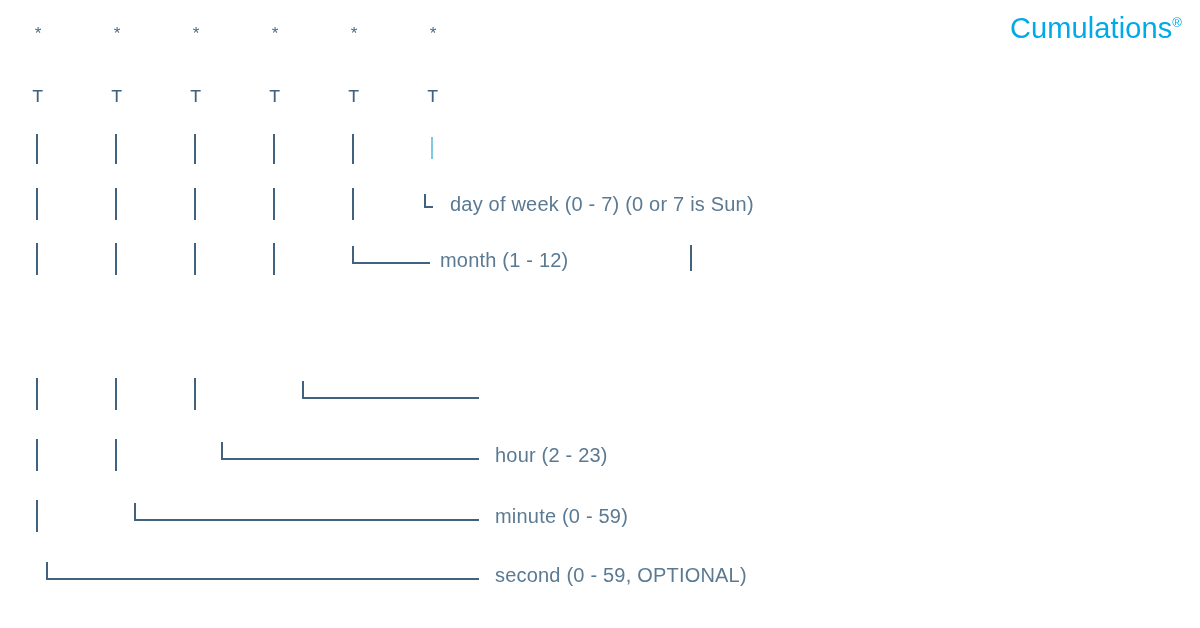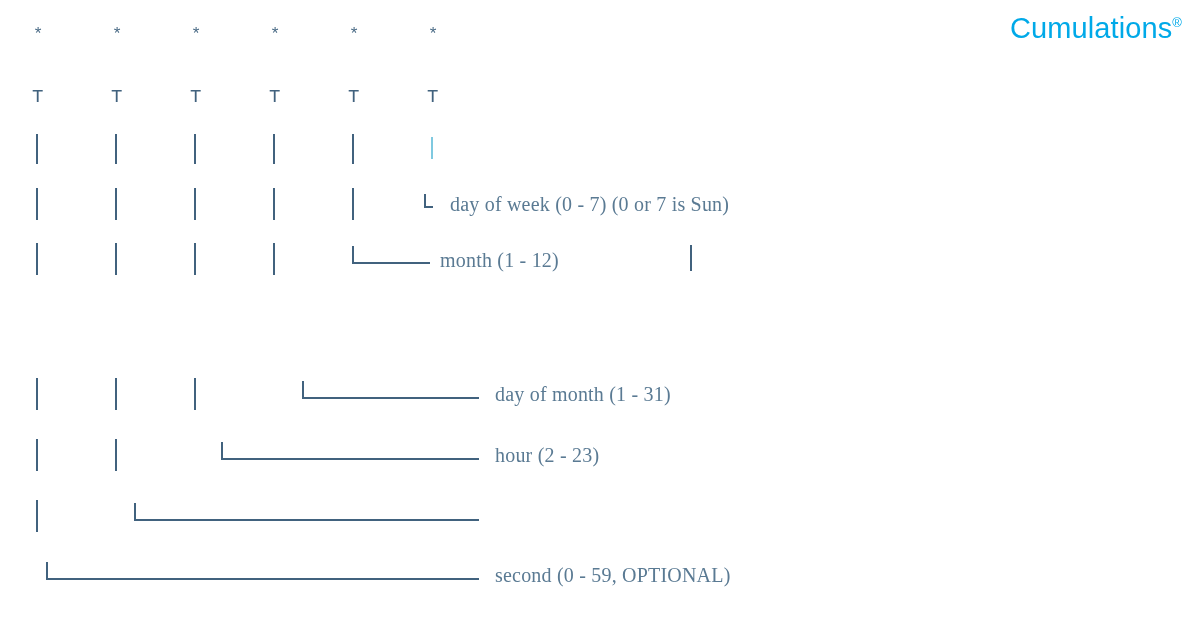--- a/index.html
+++ b/index.html
@@ -84,21 +84,21 @@
   }
   .elbow-stub {
     position: absolute;
     width: 2px;
     background: #41627e;
   }
 
   .label {
     position: absolute;
     color: #5a7a93;
-    font-family: Liberation Serif, serif;
+    font-family: Liberation Sans, sans-serif;
     font-size: 20px;
     line-height: 1;
     white-space: pre;
     letter-spacing: 0.2px;
     text-align: center;
   }
 
   
   .caret {
     position: absolute;
@@ -158,34 +158,34 @@
 
   <span class="caret" style="left:690px; top:245px;"></span>
 
   <span class="bar" style="left:36px;  top:378px; height:32px;"></span>
   <span class="bar" style="left:115px; top:378px; height:32px;"></span>
   <span class="bar" style="left:194px; top:378px; height:32px;"></span>
 
   <span class="elbow-stub" style="left:302px; top:381px; height:18px;"></span>
   <span class="elbow" style="left:302px; top:397px; width:177px;"></span>
 
-  <span class="label" style="left:495px; top:384px;">day of month (1 - 31)</span>
 
   <span class="bar" style="left:36px;  top:439px; height:32px;"></span>
   <span class="bar" style="left:115px; top:439px; height:32px;"></span>
 
   <span class="elbow-stub" style="left:221px; top:442px; height:18px;"></span>
   <span class="elbow" style="left:221px; top:458px; width:258px;"></span>
 
   <span class="label" style="left:495px; top:445px;">hour (2 - 23)</span>
 
   <span class="bar" style="left:36px; top:500px; height:32px;"></span>
 
   <span class="elbow-stub" style="left:134px; top:503px; height:18px;"></span>
   <span class="elbow" style="left:134px; top:519px; width:345px;"></span>
 
+  <span class="label" style="left:495px; top:506px;">minute (0 - 59)</span>
 
   <span class="elbow-stub" style="left:46px; top:562px; height:18px;"></span>
   <span class="elbow" style="left:46px; top:578px; width:433px;"></span>
 
   <span class="label" style="left:495px; top:565px;">second (0 - 59, OPTIONAL)</span>
 
 </div>
 
 </body></html>

